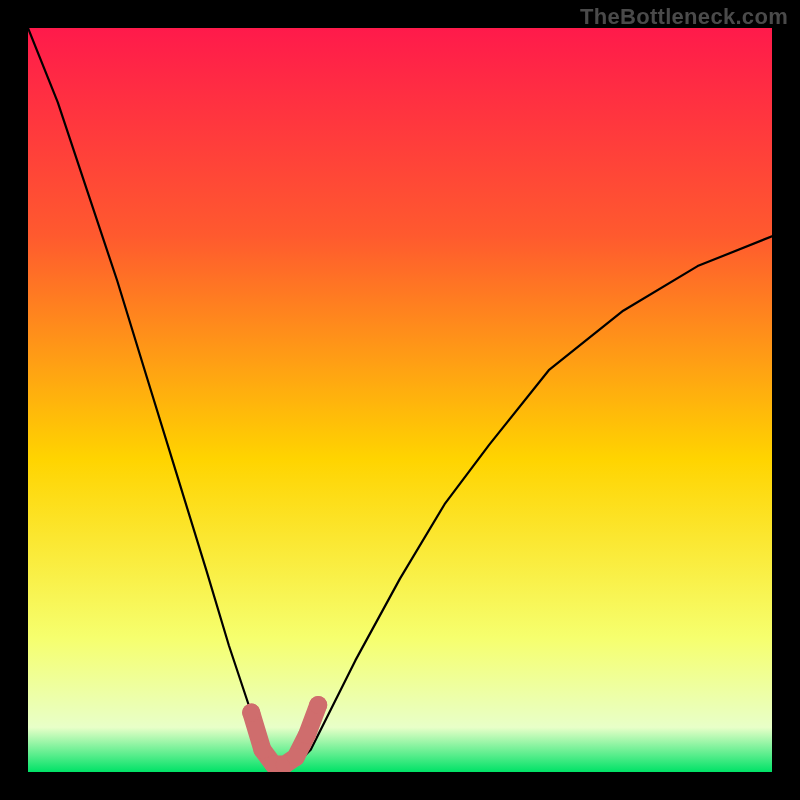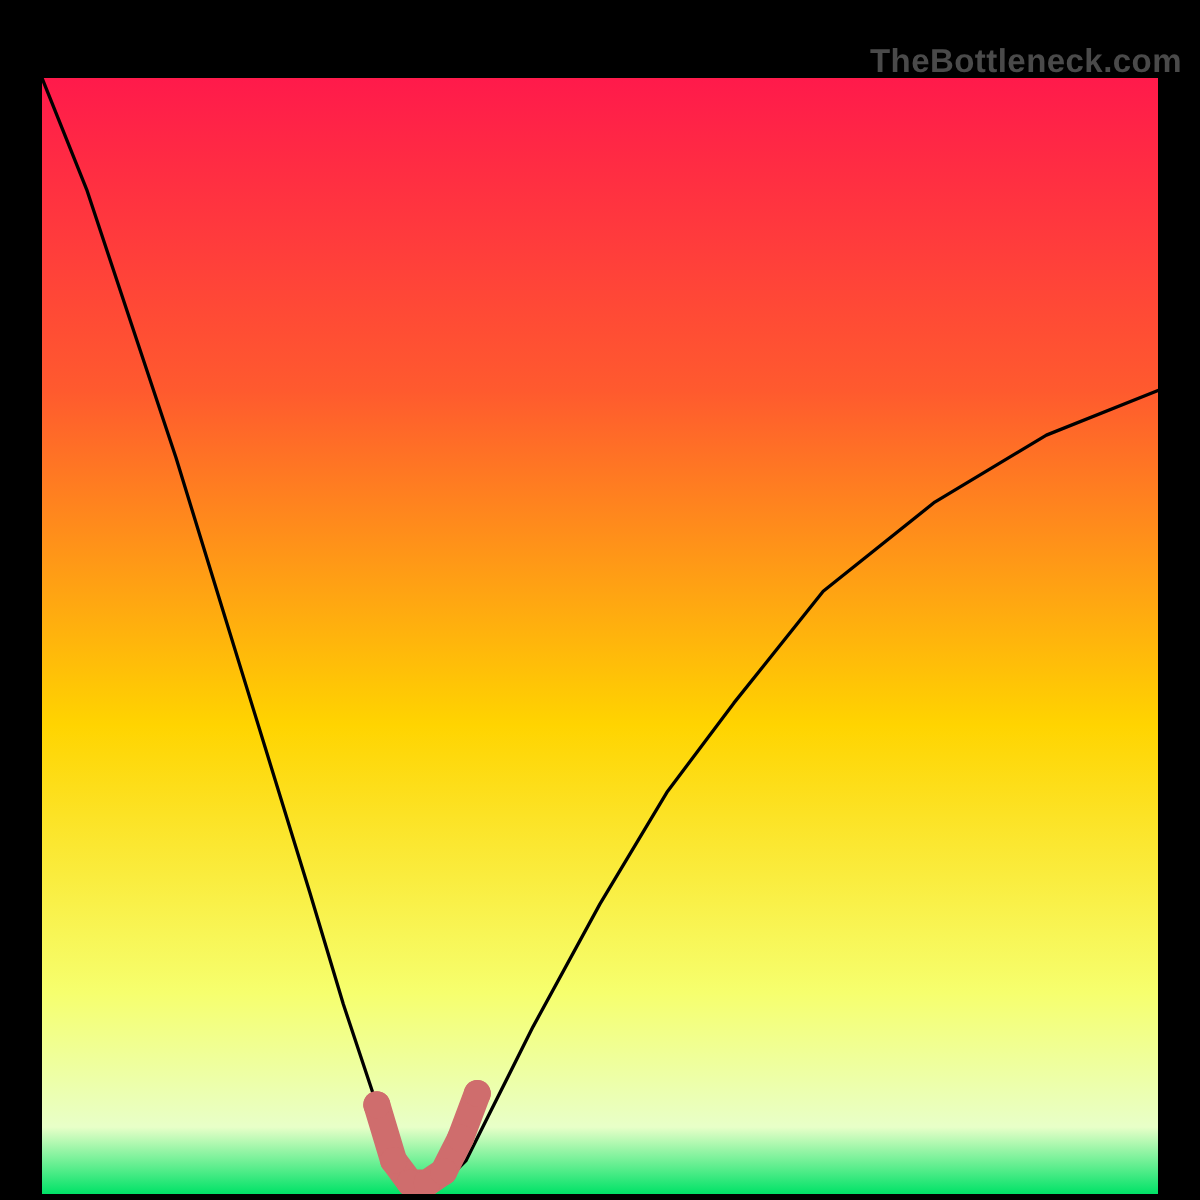--- a/index.html
+++ b/index.html
@@ -9,21 +9,20 @@
     height: 800px;
     background: #000;
     font-family: Arial, Helvetica, sans-serif;
     overflow: hidden;
   }
   .frame {
     position: relative;
     width: 800px;
     height: 570px;
     background: #000;
-    margin-top: 24px;
   }
   .watermark {
     position: absolute;
     top: 4px;
     right: 12px;
     color: #4a4a4a;
     font-size: 22px;
     font-weight: 600;
     letter-spacing: 0.3px;
     user-select: none;

